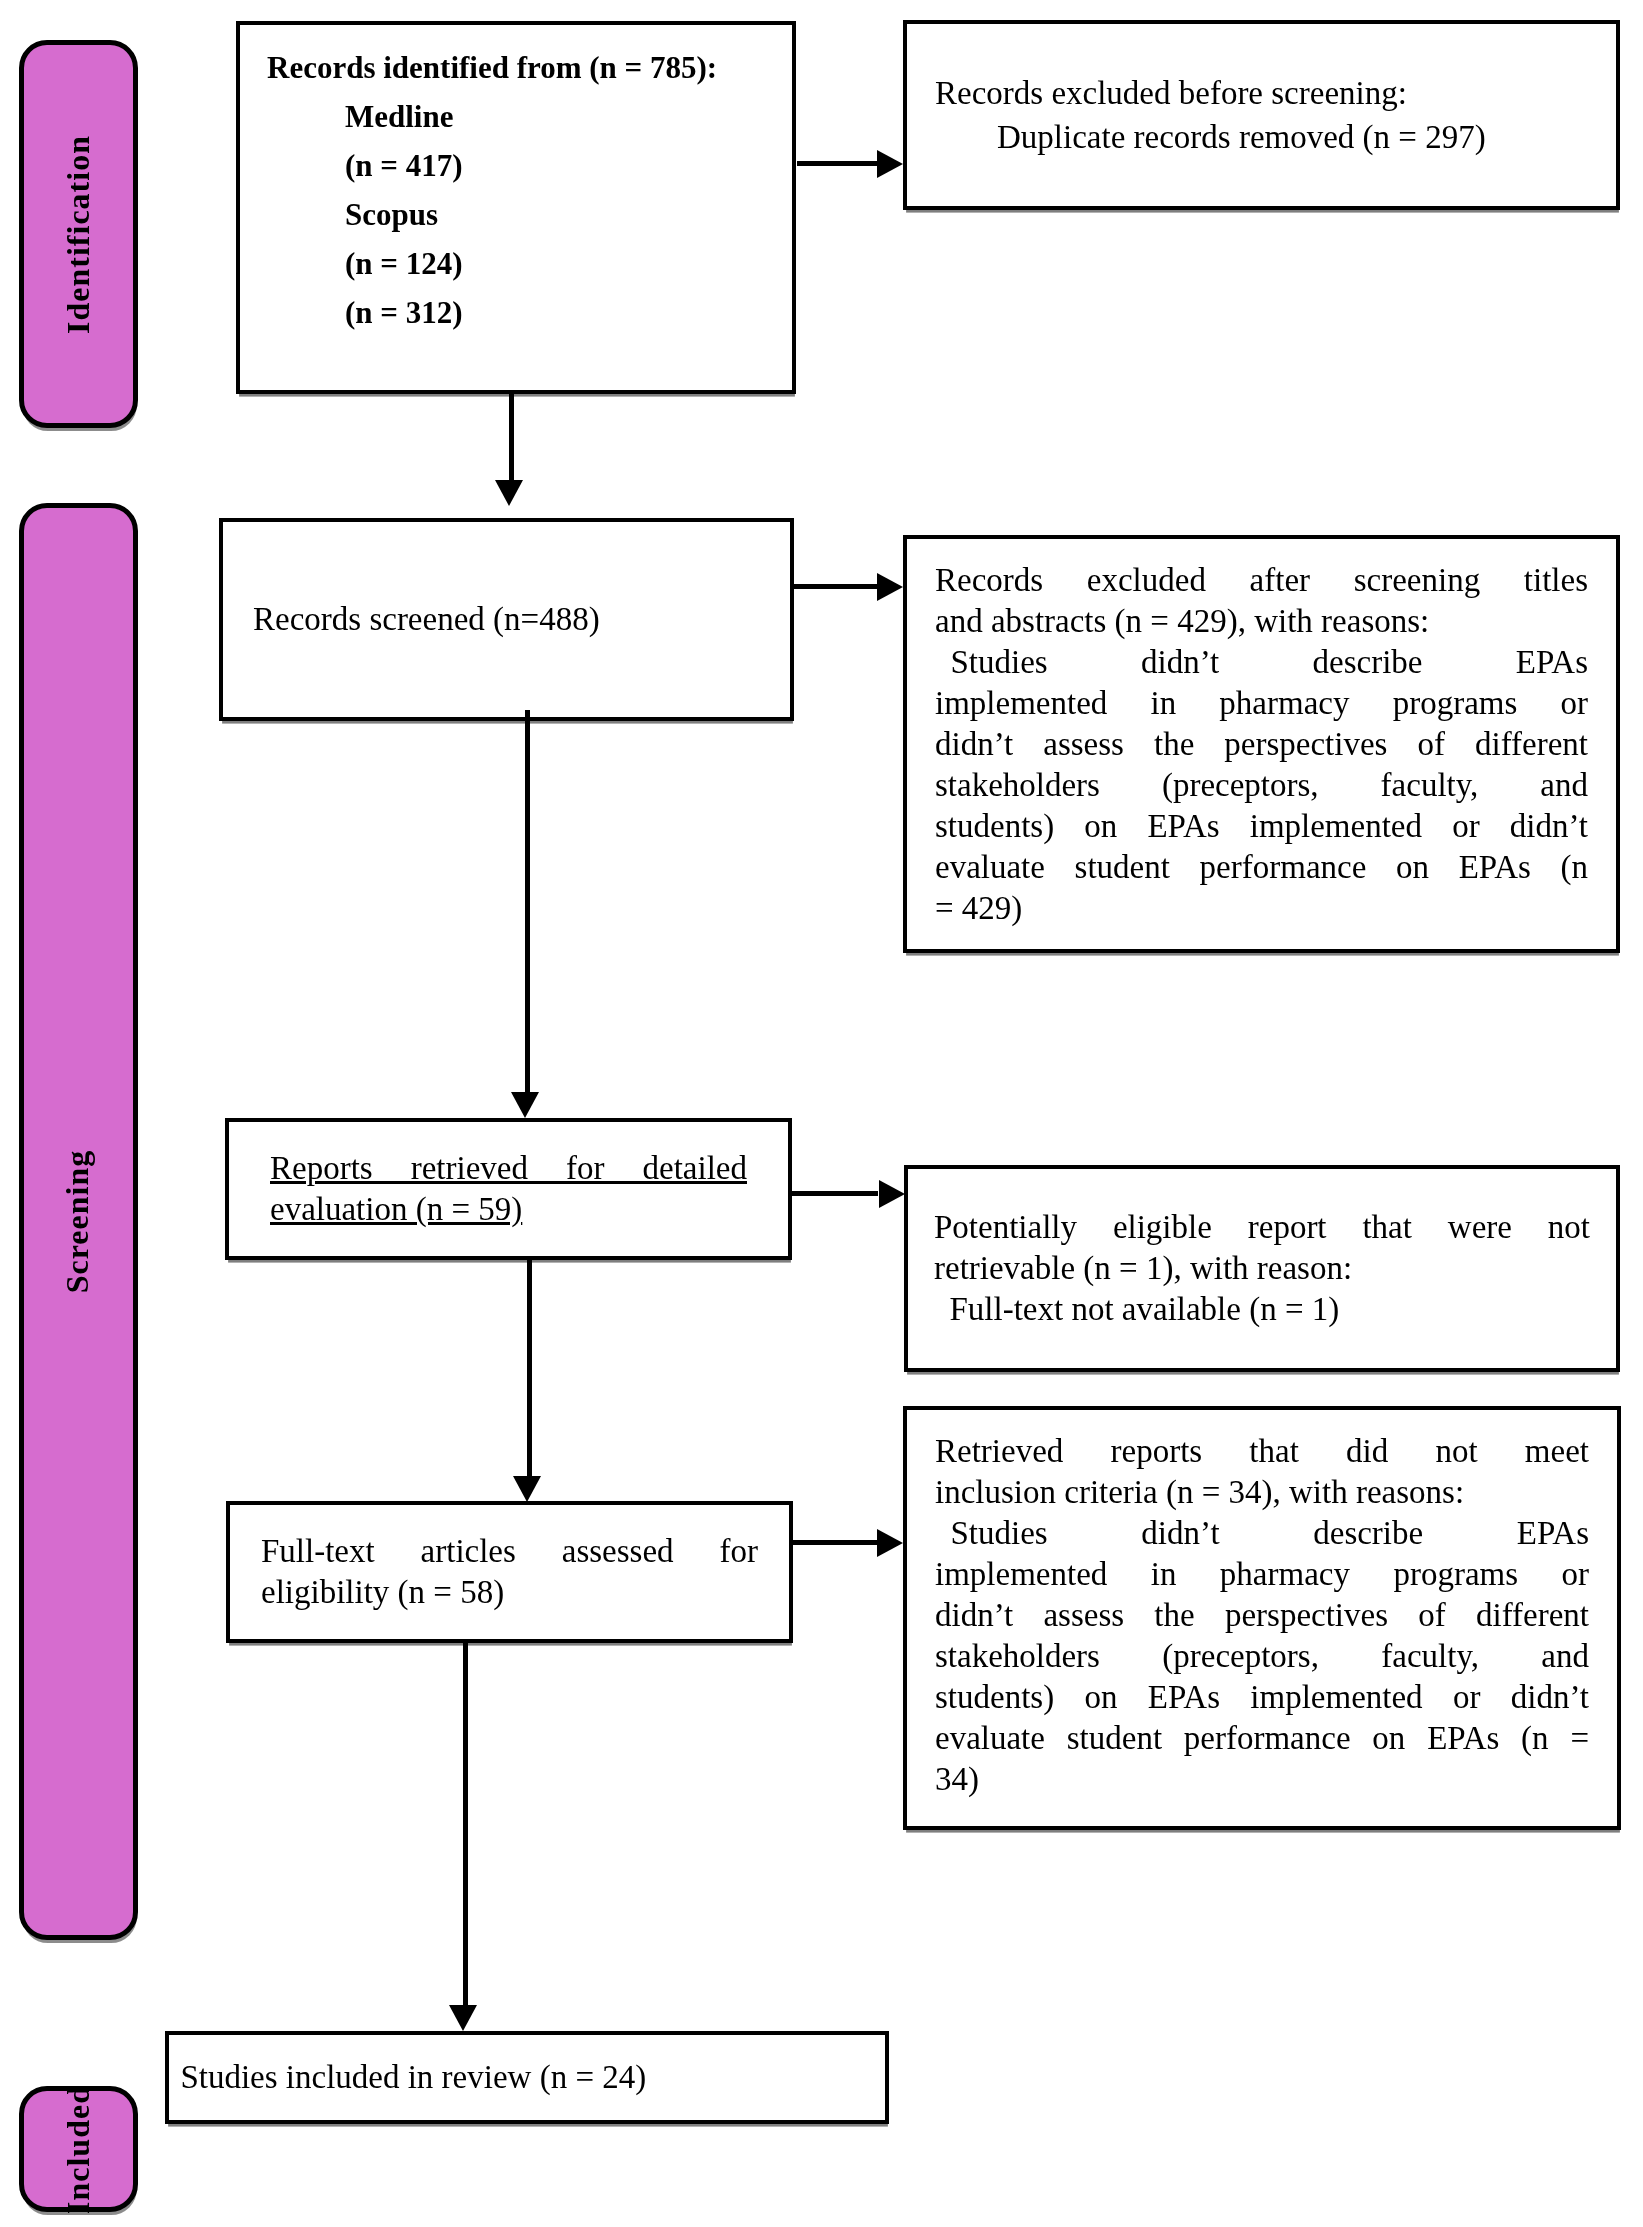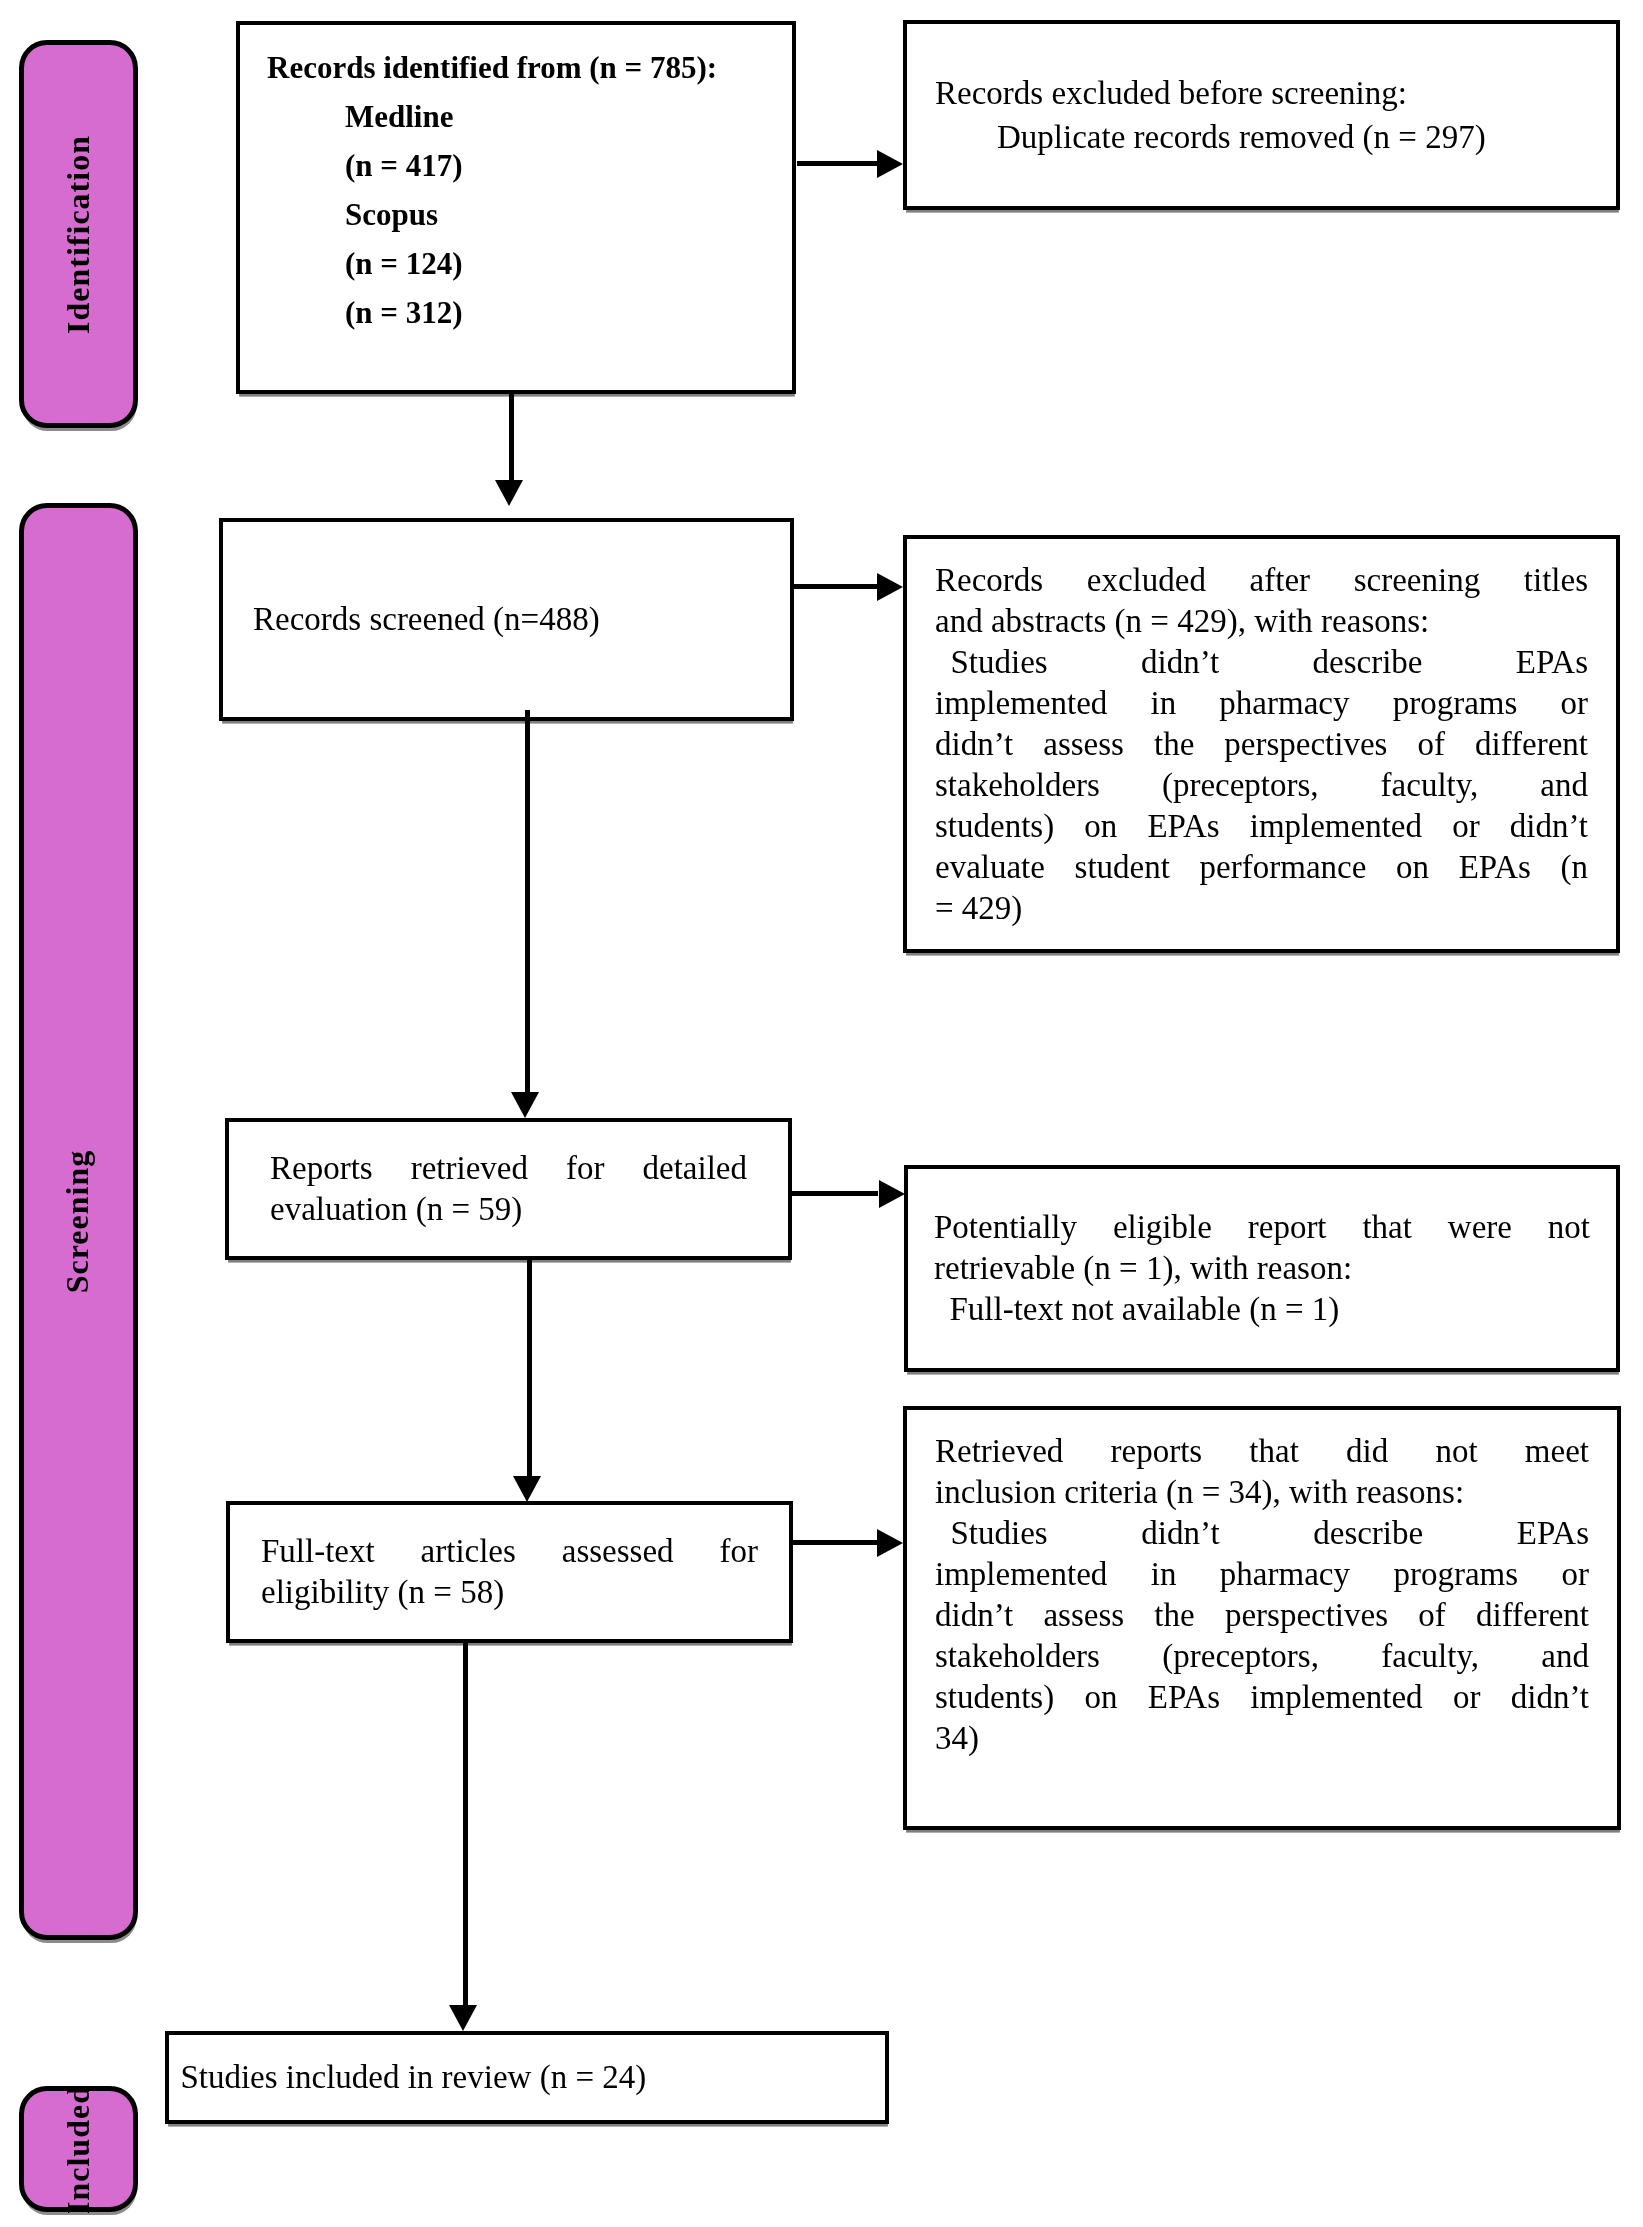--- a/index.html
+++ b/index.html
@@ -74,21 +74,21 @@
     <div>and abstracts (n = 429), with reasons:</div>
     <div class="jl ind">Studies didn’t describe EPAs</div>
     <div class="jl">implemented in pharmacy programs or</div>
     <div class="jl">didn’t assess the perspectives of different</div>
     <div class="jl">stakeholders (preceptors, faculty, and</div>
     <div class="jl">students) on EPAs implemented or didn’t</div>
     <div class="jl">evaluate student performance on EPAs (n</div>
     <div>= 429)</div>
   </div>
 
-  <div class="box b5 vcenter" style="left:225px;top:1118px;width:567px;height:142px;">
+  <div class="box b5 vcenter" style="left:225px;top:1118px;width:567px;height:142px;text-decoration:underline;">
     <div class="jl">Reports retrieved for detailed</div>
     <div>evaluation (n = 59)</div>
   </div>
 
   <div class="box b6 vcenter" style="left:904px;top:1165px;width:716px;height:207px;">
     <div class="jl">Potentially eligible report that were not</div>
     <div>retrievable (n = 1), with reason:</div>
     <div class="ind">Full-text not available (n = 1)</div>
   </div>
 
@@ -98,20 +98,21 @@
   </div>
 
   <div class="box b4 para" style="left:903px;top:1406px;width:718px;height:424px;">
     <div class="jl">Retrieved reports that did not meet</div>
     <div>inclusion criteria (n = 34), with reasons:</div>
     <div class="jl ind">Studies didn’t describe EPAs</div>
     <div class="jl">implemented in pharmacy programs or</div>
     <div class="jl">didn’t assess the perspectives of different</div>
     <div class="jl">stakeholders (preceptors, faculty, and</div>
     <div class="jl">students) on EPAs implemented or didn’t</div>
+    <div class="jl">evaluate student performance on EPAs (n =</div>
     <div>34)</div>
   </div>
 
   <div class="box b9 vcenter" style="left:165px;top:2031px;width:724px;height:93px;">
     <div class="nowrap">Studies included in review (n = 24)</div>
   </div>
 
   <div class="harrow" style="left:797px;top:161px;width:80px;"></div>
   <div class="ah-right" style="left:877px;top:150px;"></div>
 

